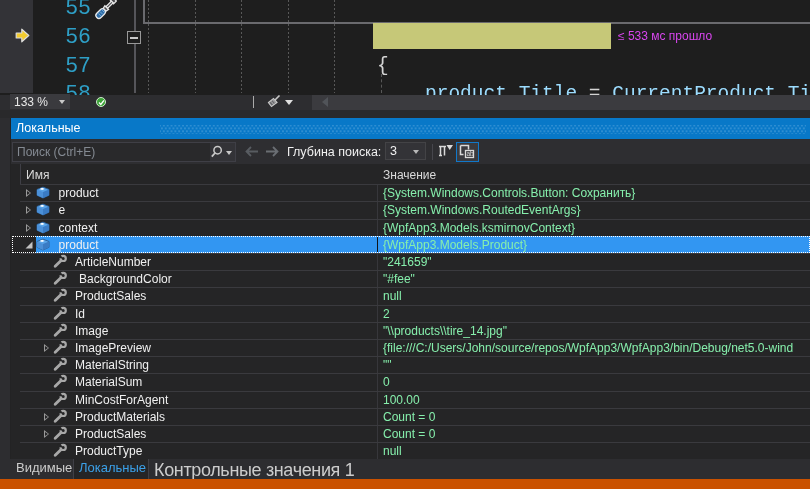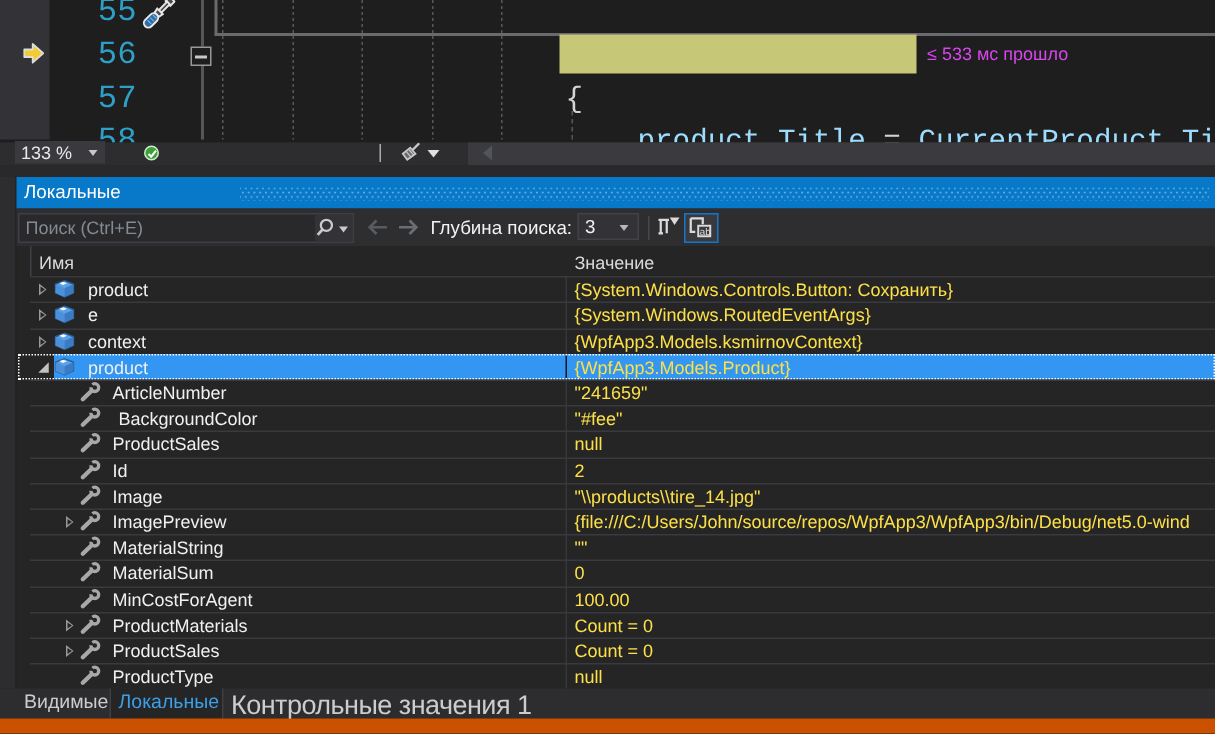--- a/index.html
+++ b/index.html
@@ -11,21 +11,21 @@
 
 #ed { left:0; top:0; width:810px; height:95px; background:#1E1E1E; overflow:hidden; }
 .lnum { color:#2E9FC6; font-size:21.5px; line-height:28.6px; width:51px; text-align:right; left:40px; }
 .guide { width:1px; top:0; height:93px; background:repeating-linear-gradient(to bottom,#585858 0 2px,transparent 2px 4px); }
 .codeln { font-size:19.5px; line-height:28.6px; white-space:pre; }
 
 #sbar { left:0; top:94.5px; width:810px; height:15.5px; background:#2D2D30; }
 
 .row { position:absolute; left:0; width:799px; height:18px; }
 .rname { position:absolute; top:2px; font-size:12px; color:#F0F0F0; white-space:pre; }
-.rval  { position:absolute; left:372px; top:2px; font-size:12px; color:#fde047; white-space:pre; }
+.rval  { position:absolute; left:372px; top:2px; font-size:12px; color:#86efac; white-space:pre; }
 .sep { position:absolute; left:9px; width:790px; height:1px; background:#3A3A3E; }
 .exp-c { position:absolute; width:0; height:0; border-left:5px solid #9A9A9A; border-top:4px solid transparent; border-bottom:4px solid transparent; }
 .exp-ci { position:absolute; width:0; height:0; border-left:3px solid #252526; border-top:2px solid transparent; border-bottom:2px solid transparent; }
 </style>
 </head>
 <body>
 <div id="app">
 
 <div id="ed" class="abs">
   <div class="abs" style="left:0;top:0;width:33px;height:93px;background:#333337;"></div>

